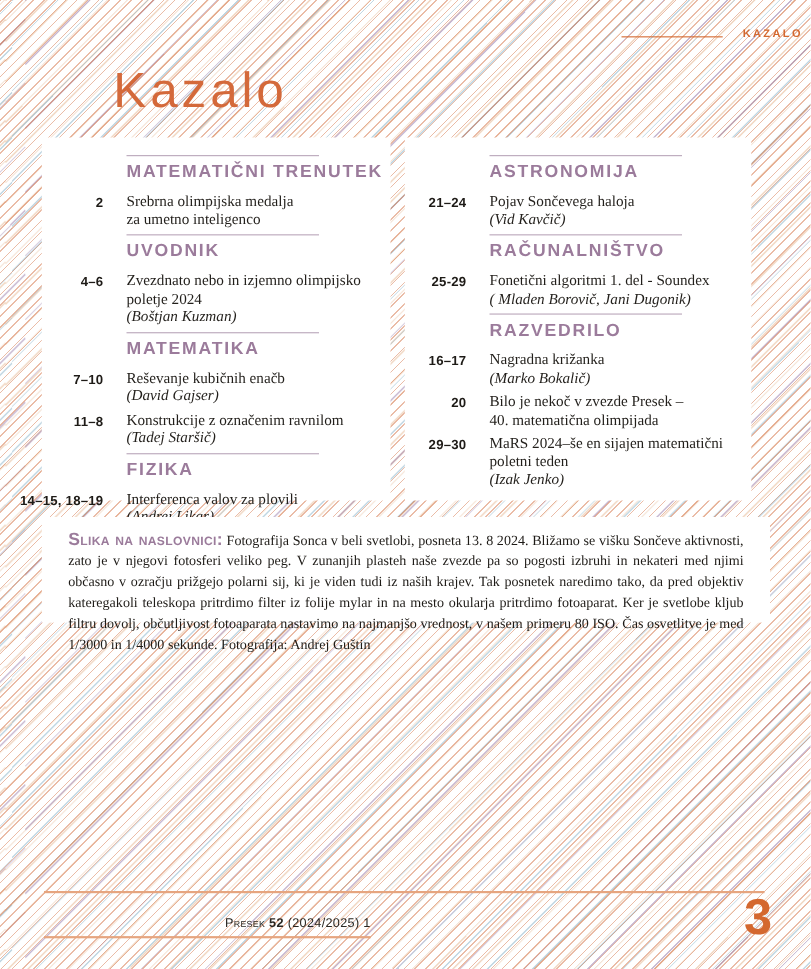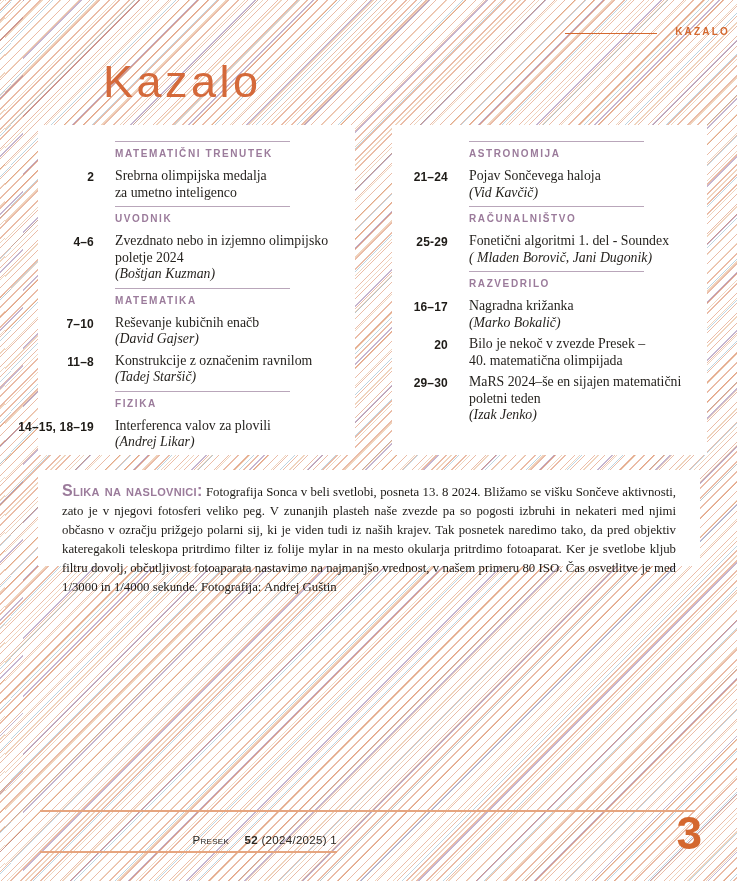--- a/index.html
+++ b/index.html
@@ -29,26 +29,26 @@
   }
   .title {
     position:absolute; left:103px; top:56px; margin:0;
     font-size:45px; font-weight:300; letter-spacing:3.5px; color:#d4693a;
   }
   .panel {
     position:absolute; top:125px; height:330px; background:#ffffff;
     box-sizing:border-box; padding-top:16px;
   }
   .panel-left  { left:38px;  width:317px; }
-  .panel-right { left:392px; width:315px; }
+  .panel-right { left:368px; width:315px; }
   .toc-section { margin-bottom:1px; }
   .sec-rule { height:1px; width:175px; margin-left:77px; background:#b9a6ba; }
   .sec-title {
     margin:6px 0 9px 77px;
-    font-size:10px; font-weight:bold; letter-spacing:1.6px; color:#9b7b9b;
+    font-size:16px; font-weight:bold; letter-spacing:1.6px; color:#9b7b9b;
   }
   .entry {
     position:relative; margin:0 4px 5px 77px;
     font-family:"Liberation Serif", serif;
     font-size:13.8px; line-height:16.5px; color:#221f1b;
   }
   .entry .pages {
     position:absolute; top:1px; right:calc(100% + 21px);
     font-family:"Liberation Sans", sans-serif;
     font-size:12px; font-weight:bold; color:#1e1b17;
@@ -74,21 +74,21 @@
   }
   .footer-rule-bottom {
     position:absolute; left:40px; top:851px; width:297px; height:2px;
     background:#e6a57f;
   }
   .footer-text {
     position:absolute; left:40px; top:834px; width:297px; text-align:right;
     font-size:11.5px; color:#2a2722; letter-spacing:0.3px;
   }
   .journal-name { font-variant:small-caps;text-align:right; }
-  .journal-volume { font-weight:bold;margin-left:12px; }
+  .journal-volume { font-weight:bold; }
   .page-number {
     position:absolute; right:35px; top:810px;
     font-size:46px; font-weight:bold; line-height:1; color:#d4682f;
   }
 </style>
 </head>
 <body>
 
 <div class="page">
   <div class="hatch"></div>

